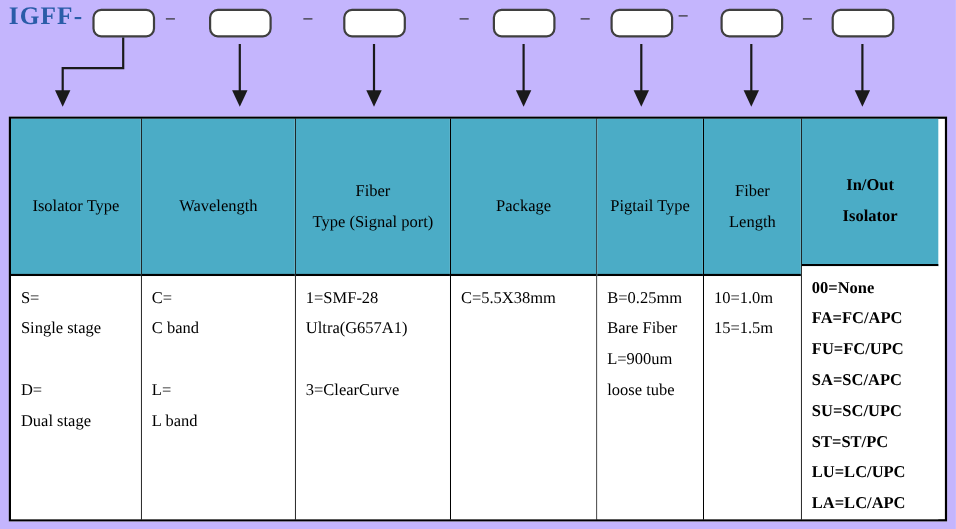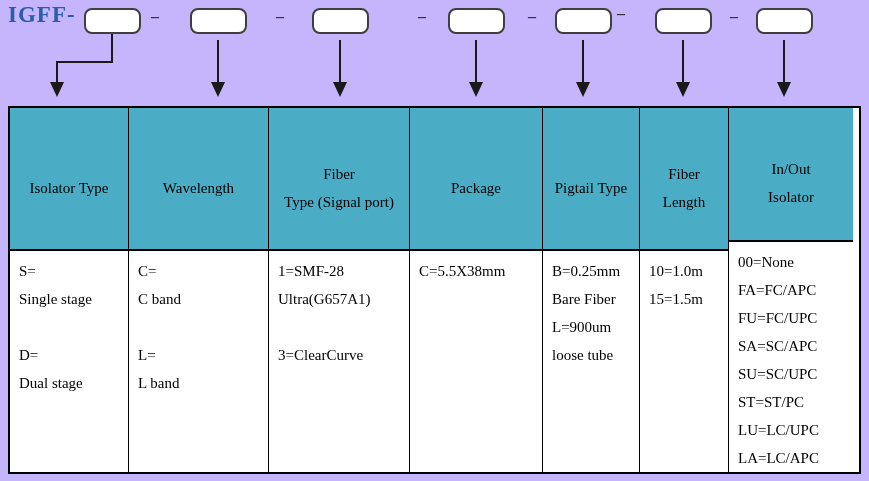--- a/index.html
+++ b/index.html
@@ -13,21 +13,21 @@
   .code-box{position:absolute;top:8px;width:57px;height:26px;border:2px solid #3f3f3f;
             border-radius:8px;background:#ffffff;box-sizing:border-box;}
   .dash{position:absolute;top:7px;height:20px;width:12px;display:flex;align-items:center;
         justify-content:center;font-size:16px;font-weight:bold;color:#333;}
   #arrows{position:absolute;left:0;top:0;width:869px;height:106px;pointer-events:none;}
 
   
   #spec-table{position:absolute;left:8px;top:106px;width:853px;height:368px;
               border:2px solid #000;box-sizing:border-box;display:flex;background:#fff;}
   .col{display:flex;flex-direction:column;box-sizing:border-box;border-right:1px solid #000;}
-  .col:last-child{border-right:none;}
+  .col:last-child{border-right:none;font-weight:bold;}
   .th{height:143px;background:#4bacc6;border-bottom:2px solid #000;box-sizing:border-box;
       display:flex;flex-direction:column;justify-content:center;align-items:center;
       text-align:center;font-size:15px;padding-top:18px;}
   .td{flex:1;background:#ffffff;padding:6px 4px 0 9px;font-size:15px;}
   .th .line{height:28px;line-height:28px;white-space:nowrap;}
   .td .line{height:28px;line-height:28px;white-space:nowrap;}
 </style>
 </head>
 <body>
 

